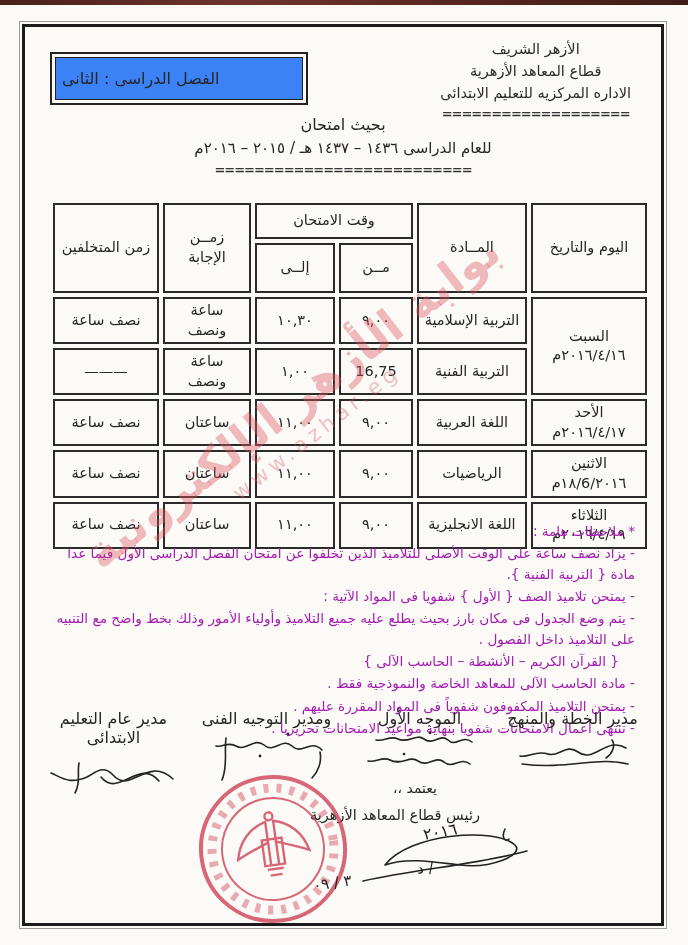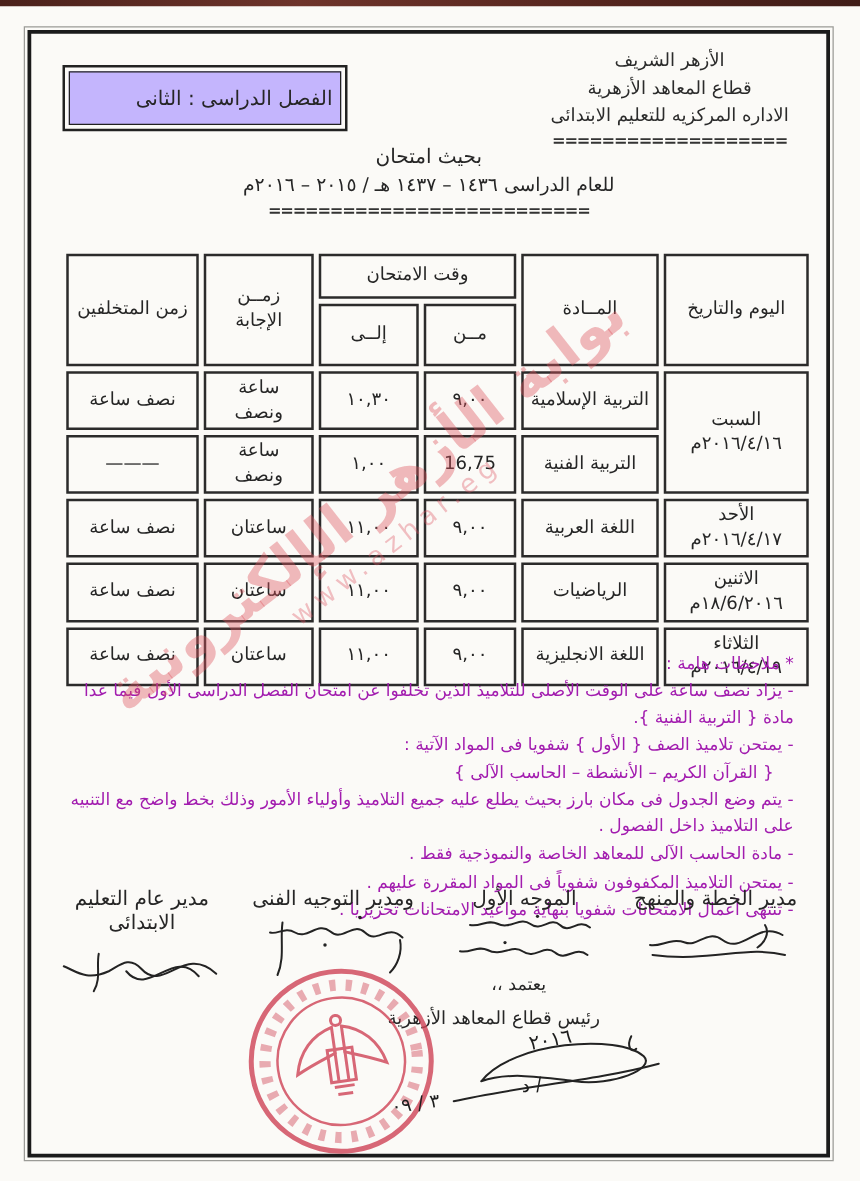--- a/index.html
+++ b/index.html
@@ -12,23 +12,23 @@
   }
   .topbar{position:absolute;top:0;left:0;width:688px;height:5px;
     background:linear-gradient(90deg,#4a211b,#6e342b 35%,#55251e 70%,#401d18)}
   .frame{position:absolute;left:22px;top:24px;width:642px;height:902px;
     border:3px solid #1b1b1b;outline:1px solid #9b9b97;outline-offset:2px}
   
   .org{position:absolute;top:12px;right:30px;text-align:center;direction:rtl;
     font-size:14.5px;line-height:1.5;color:#2b2b2b}
   .org .sep{font-weight:bold;letter-spacing:-1px;font-size:13px;color:#333}
   
-  .sem{position:absolute;left:30px;top:30px;width:218px;padding:11px 6px;
+  .sem{position:absolute;left:30px;top:30px;width:248px;padding:11px 6px;
     border:1.5px solid #222;box-shadow:0 0 0 3px #fbfaf7,0 0 0 5px #222;
-    text-align:right;font-size:16px;direction:rtl;background:#c4b5fd}
+    text-align:left;font-size:16px;direction:rtl;background:#3b82f6}
   
   .title{position:absolute;left:0;right:0;top:86px;text-align:center;direction:rtl;line-height:1.5}
   .title .t1,.title .t2{font-size:16px}
   .title .t3{font-size:15px}
   .title .sep{font-weight:bold;letter-spacing:-1px;font-size:13px;color:#333}
   
   table.schedule{position:absolute;right:10px;top:172px;direction:rtl;
     border-collapse:separate;border-spacing:4px}
   .schedule th,.schedule td{border:2px solid #2b2b2b;text-align:center;
     vertical-align:middle;font-size:14.5px;padding:2px 4px;line-height:1.35;background:transparent}
@@ -164,22 +164,22 @@
         <td>ساعتان</td>
         <td>نصف ساعة</td>
       </tr>
     </tbody>
   </table>
 
   <div class="notes">
     <div class="nt">* ملاحظات هامة :</div>
     <div class="nt">- يزاد نصف ساعة على الوقت الأصلى للتلاميذ الذين تخلفوا عن امتحان الفصل الدراسى الأول فيما عدا مادة { التربية الفنية }.</div>
     <div class="nt">- يمتحن تلاميذ الصف { الأول } شفويا فى المواد الآتية :</div>
+    <div class="nt">- يتم وضع الجدول فى مكان بارز بحيث يطلع عليه جميع التلاميذ وأولياء الأمور وذلك بخط واضح مع التنبيه على التلاميذ داخل الفصول .</div>
     <div class="nt indent">{ القرآن الكريم – الأنشطة – الحاسب الآلى }</div>
-    <div class="nt">- يتم وضع الجدول فى مكان بارز بحيث يطلع عليه جميع التلاميذ وأولياء الأمور وذلك بخط واضح مع التنبيه على التلاميذ داخل الفصول .</div>
     <div class="nt">- مادة الحاسب الآلى للمعاهد الخاصة والنموذجية فقط .</div>
     <div class="nt">- يمتحن التلاميذ المكفوفون شفوياً فى المواد المقررة عليهم .</div>
     <div class="nt">- تنتهى أعمال الامتحانات شفويا بنهاية مواعيد الامتحانات تحريريا .</div>
   </div>
 
   <div class="sigs">
     <div class="sig">
       <div>مدير الخطة والمنهج</div>
       <svg width="130" height="52" viewBox="0 0 130 52">
         <path class="inkline" d="M118,18 C98,6 86,34 70,22 C58,13 50,28 40,24 C28,20 20,28 12,26"></path>

